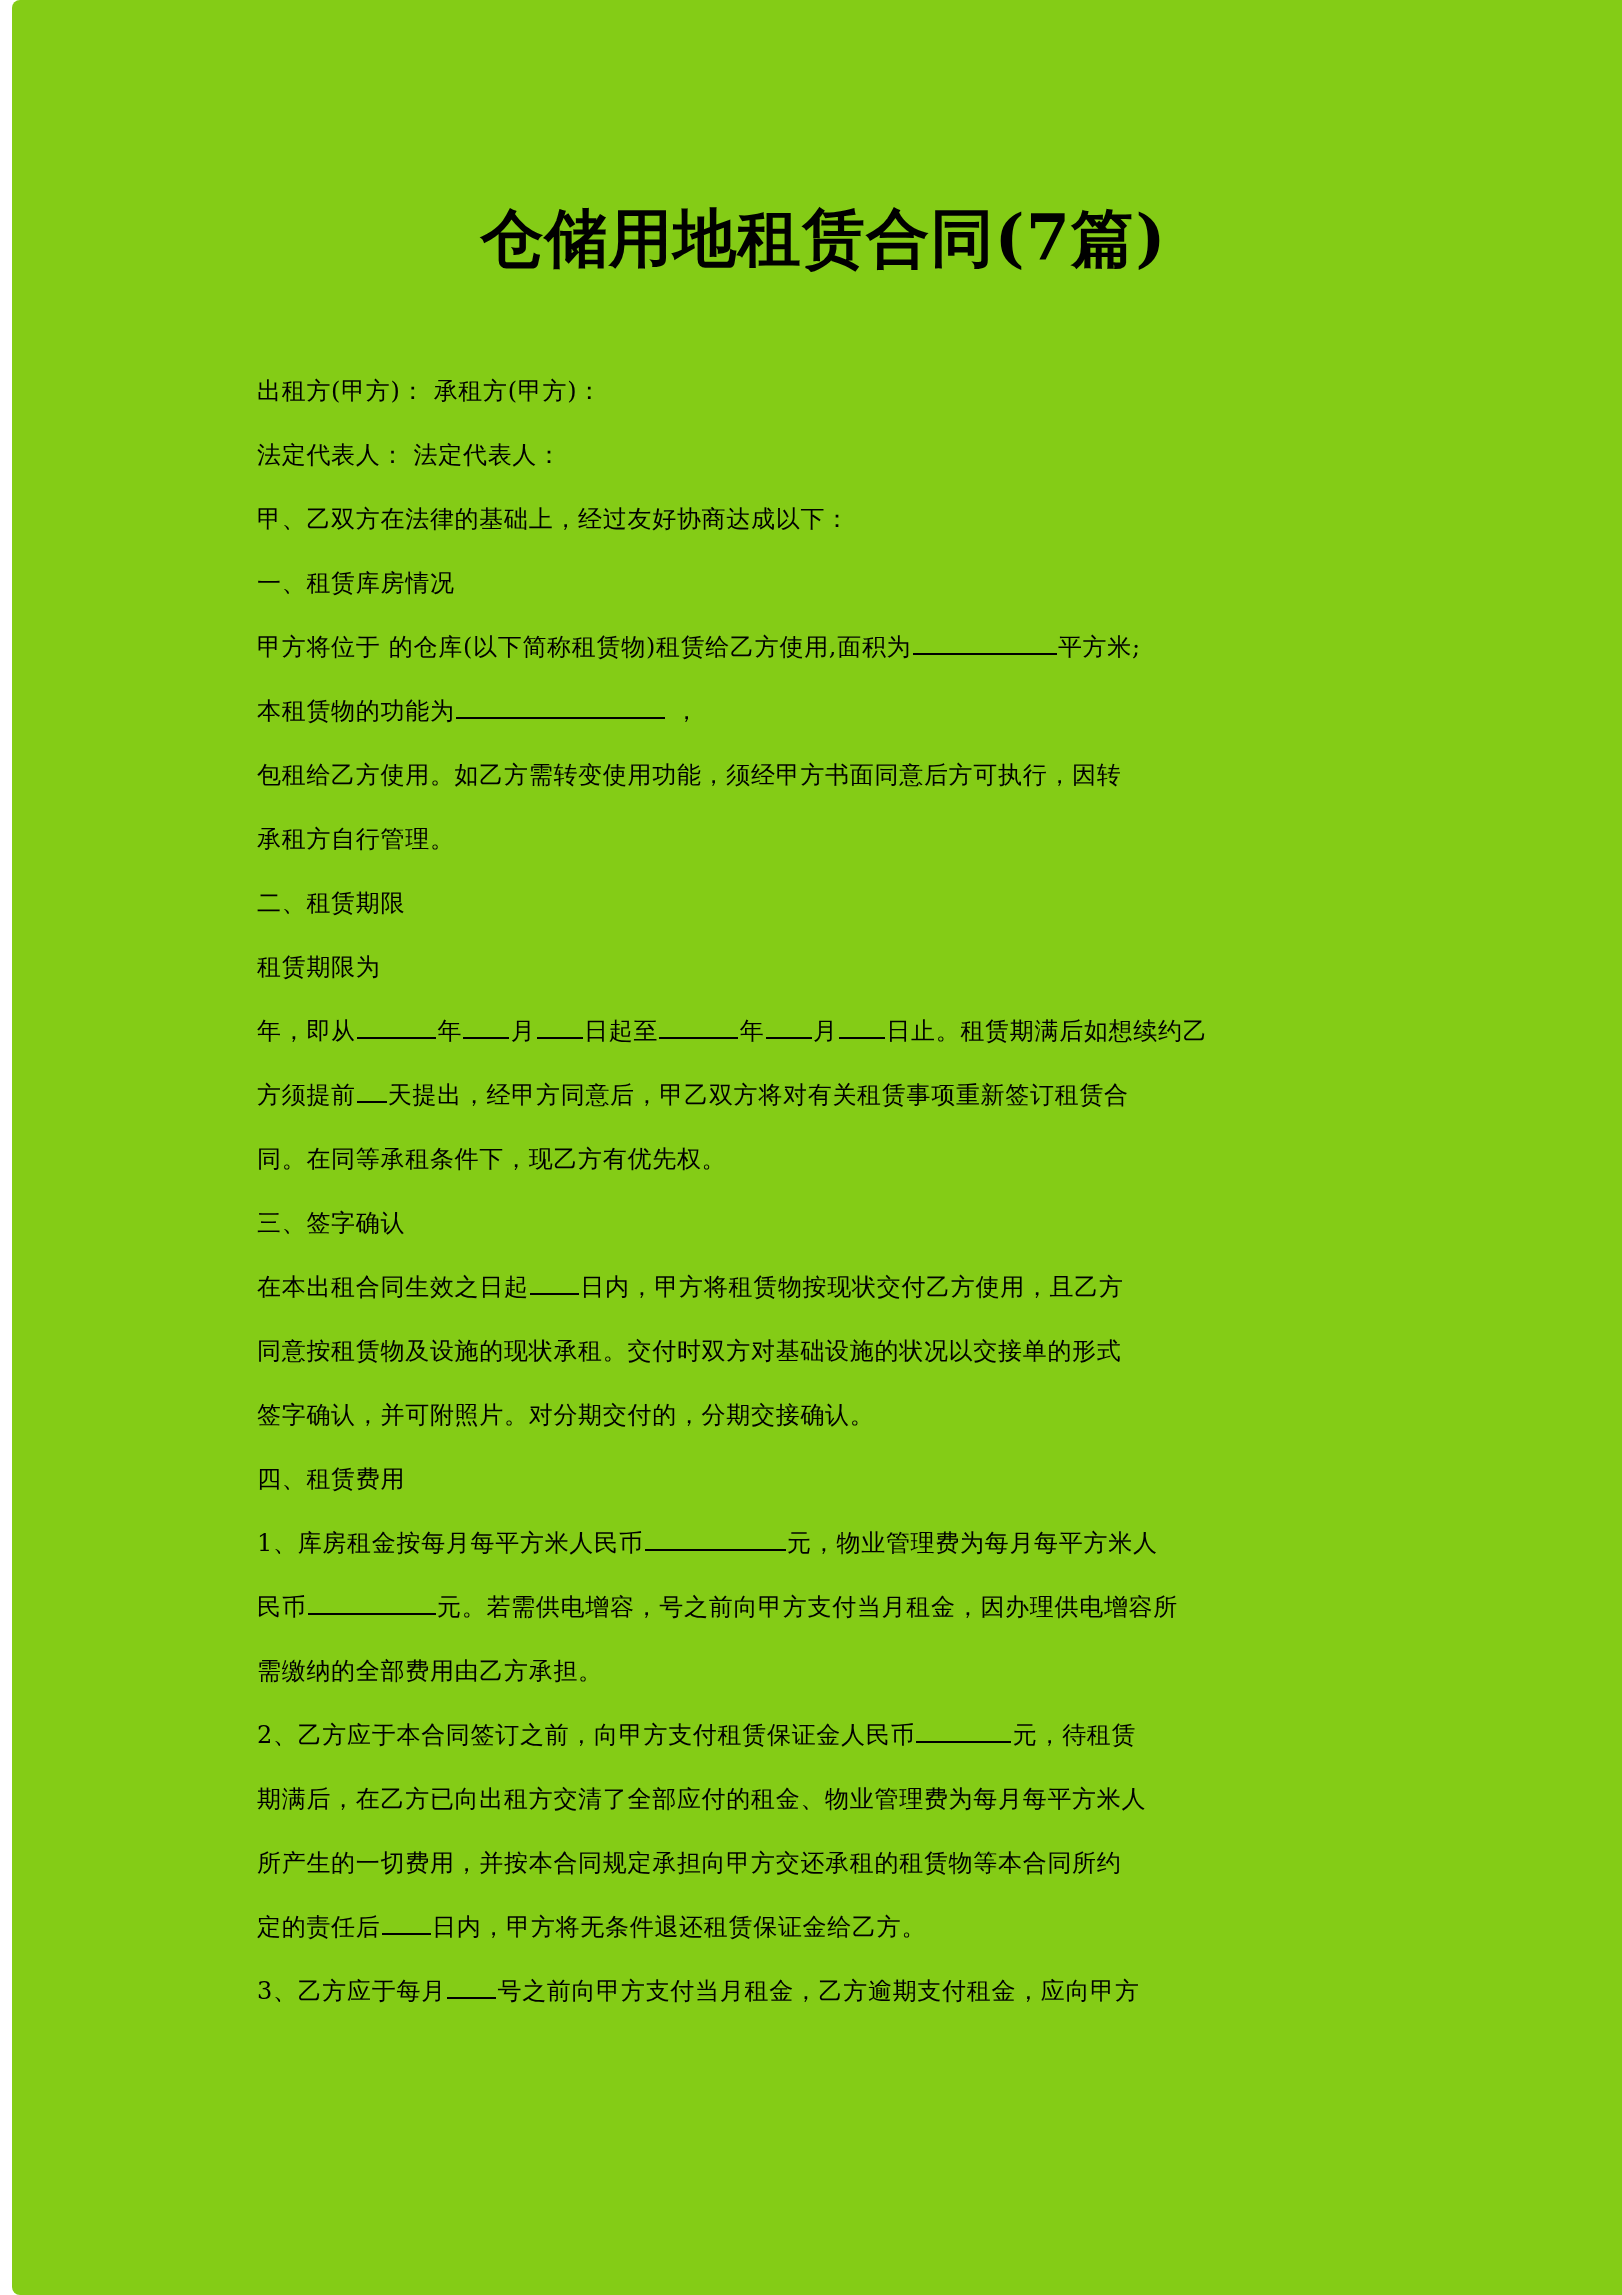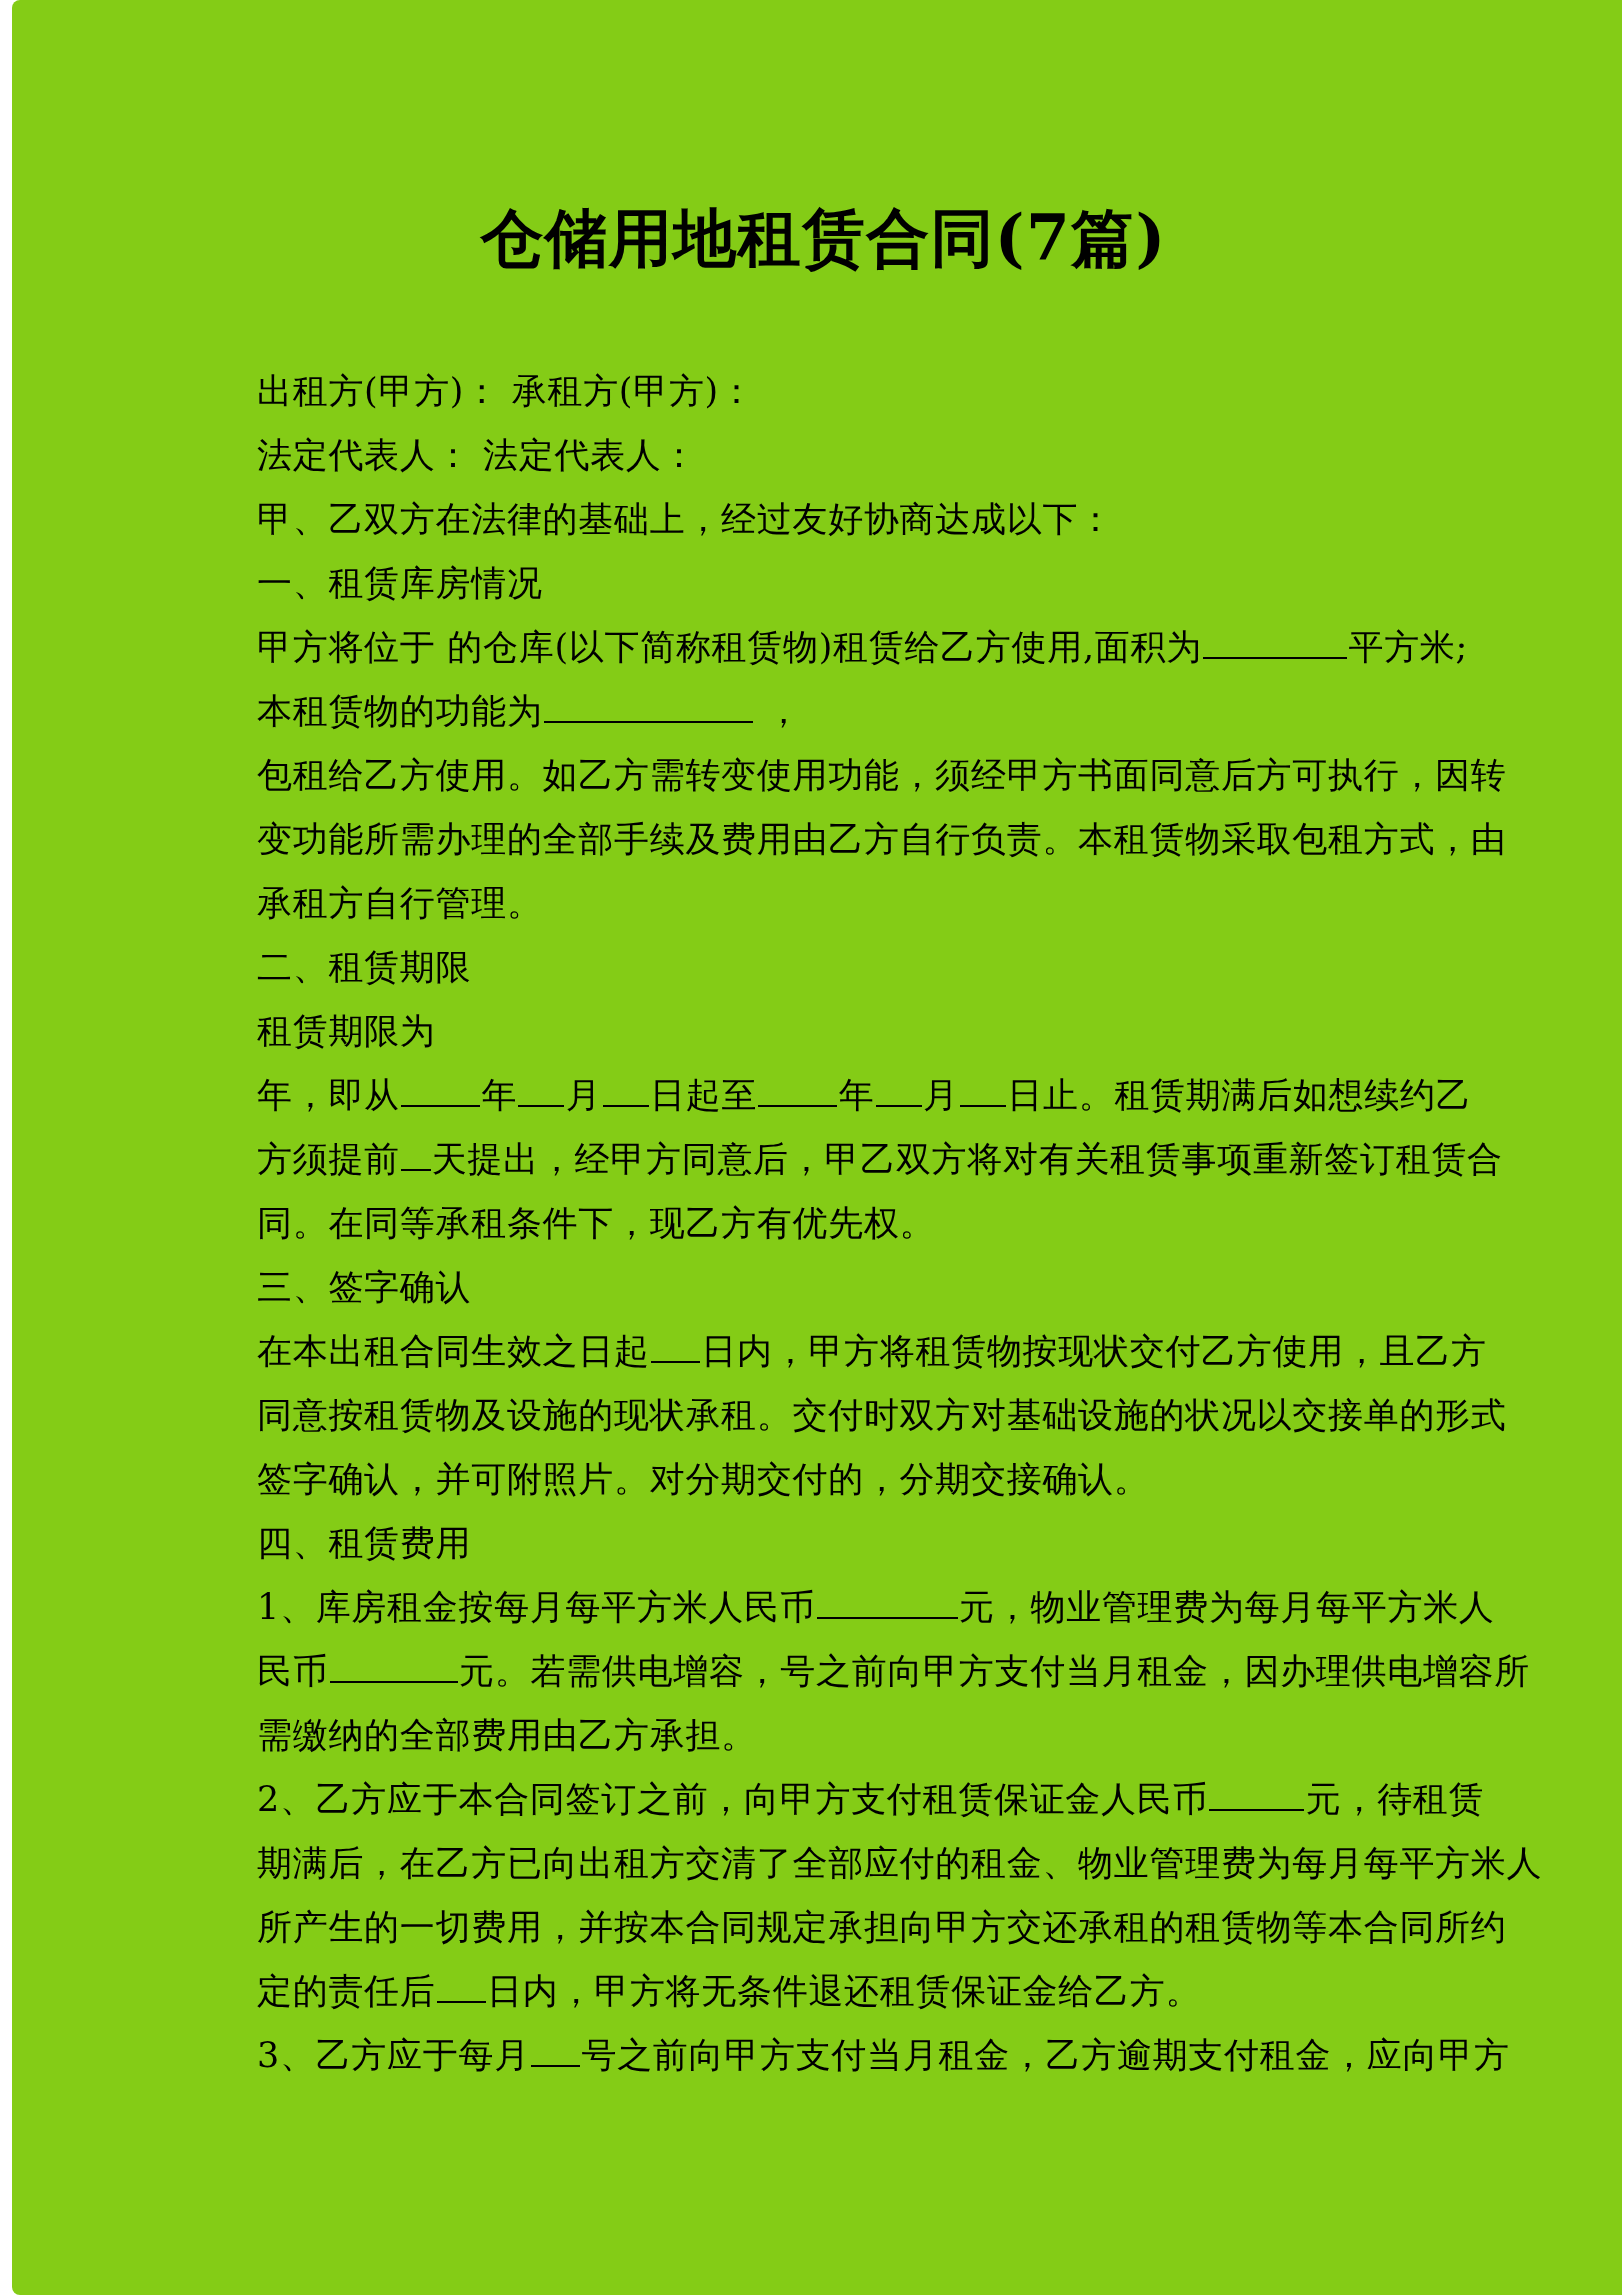--- a/index.html
+++ b/index.html
@@ -38,21 +38,21 @@
   }
   .body {
     position: absolute;
     left: 245px;
     width: 1135px;
     top: 359px;
   }
   .line {
     display: block;
     height: 64px;
-    font-size: 35px;
+    font-size: 24px;
     line-height: 64px;
     white-space: nowrap;
     letter-spacing: 0.7px;
   }
   .blank {
     display: inline-block;
     border-bottom: 2px solid #000;
     height: 33px;
     vertical-align: baseline;
     margin: 0 1.3px;
@@ -64,21 +64,20 @@
 <div class="page">
   <div class="title">仓储用地租赁合同(7篇)</div>
   <div class="body" id="doc-body">
       <div class="line"><span>出租方(甲方)：  承租方(甲方)：</span></div>
       <div class="line"><span>法定代表人：  法定代表人：</span></div>
       <div class="line"><span>甲、乙双方在法律的基础上，经过友好协商达成以下：</span></div>
       <div class="line"><span>一、租赁库房情况</span></div>
       <div class="line"><span>甲方将位于 的仓库(以下简称租赁物)租赁给乙方使用,面积为</span><span class="blank" style="width: 144px;"></span><span>平方米;</span></div>
       <div class="line"><span>本租赁物的功能为</span><span class="blank" style="width: 209px;"></span><span> ，</span></div>
       <div class="line"><span>包租给乙方使用。如乙方需转变使用功能，须经甲方书面同意后方可执行，因转</span></div>
-      <div class="line"><span>变功能所需办理的全部手续及费用由乙方自行负责。本租赁物采取包租方式，由</span></div>
       <div class="line"><span>承租方自行管理。</span></div>
       <div class="line"><span>二、租赁期限</span></div>
       <div class="line"><span>租赁期限为</span></div>
       <div class="line"><span>年，即从</span><span class="blank" style="width: 79px;"></span><span>年</span><span class="blank" style="width: 46px;"></span><span>月</span><span class="blank" style="width: 46px;"></span><span>日起至</span><span class="blank" style="width: 79px;"></span><span>年</span><span class="blank" style="width: 46px;"></span><span>月</span><span class="blank" style="width: 46px;"></span><span>日止。租赁期满后如想续约乙</span></div>
       <div class="line"><span>方须提前</span><span class="blank" style="width: 29.4px;"></span><span>天提出，经甲方同意后，甲乙双方将对有关租赁事项重新签订租赁合</span></div>
       <div class="line"><span>同。在同等承租条件下，现乙方有优先权。</span></div>
       <div class="line"><span>三、签字确认</span></div>
       <div class="line"><span>在本出租合同生效之日起</span><span class="blank" style="width: 49px;"></span><span>日内，甲方将租赁物按现状交付乙方使用，且乙方</span></div>
       <div class="line"><span>同意按租赁物及设施的现状承租。交付时双方对基础设施的状况以交接单的形式</span></div>
       <div class="line"><span>签字确认，并可附照片。对分期交付的，分期交接确认。</span></div>

